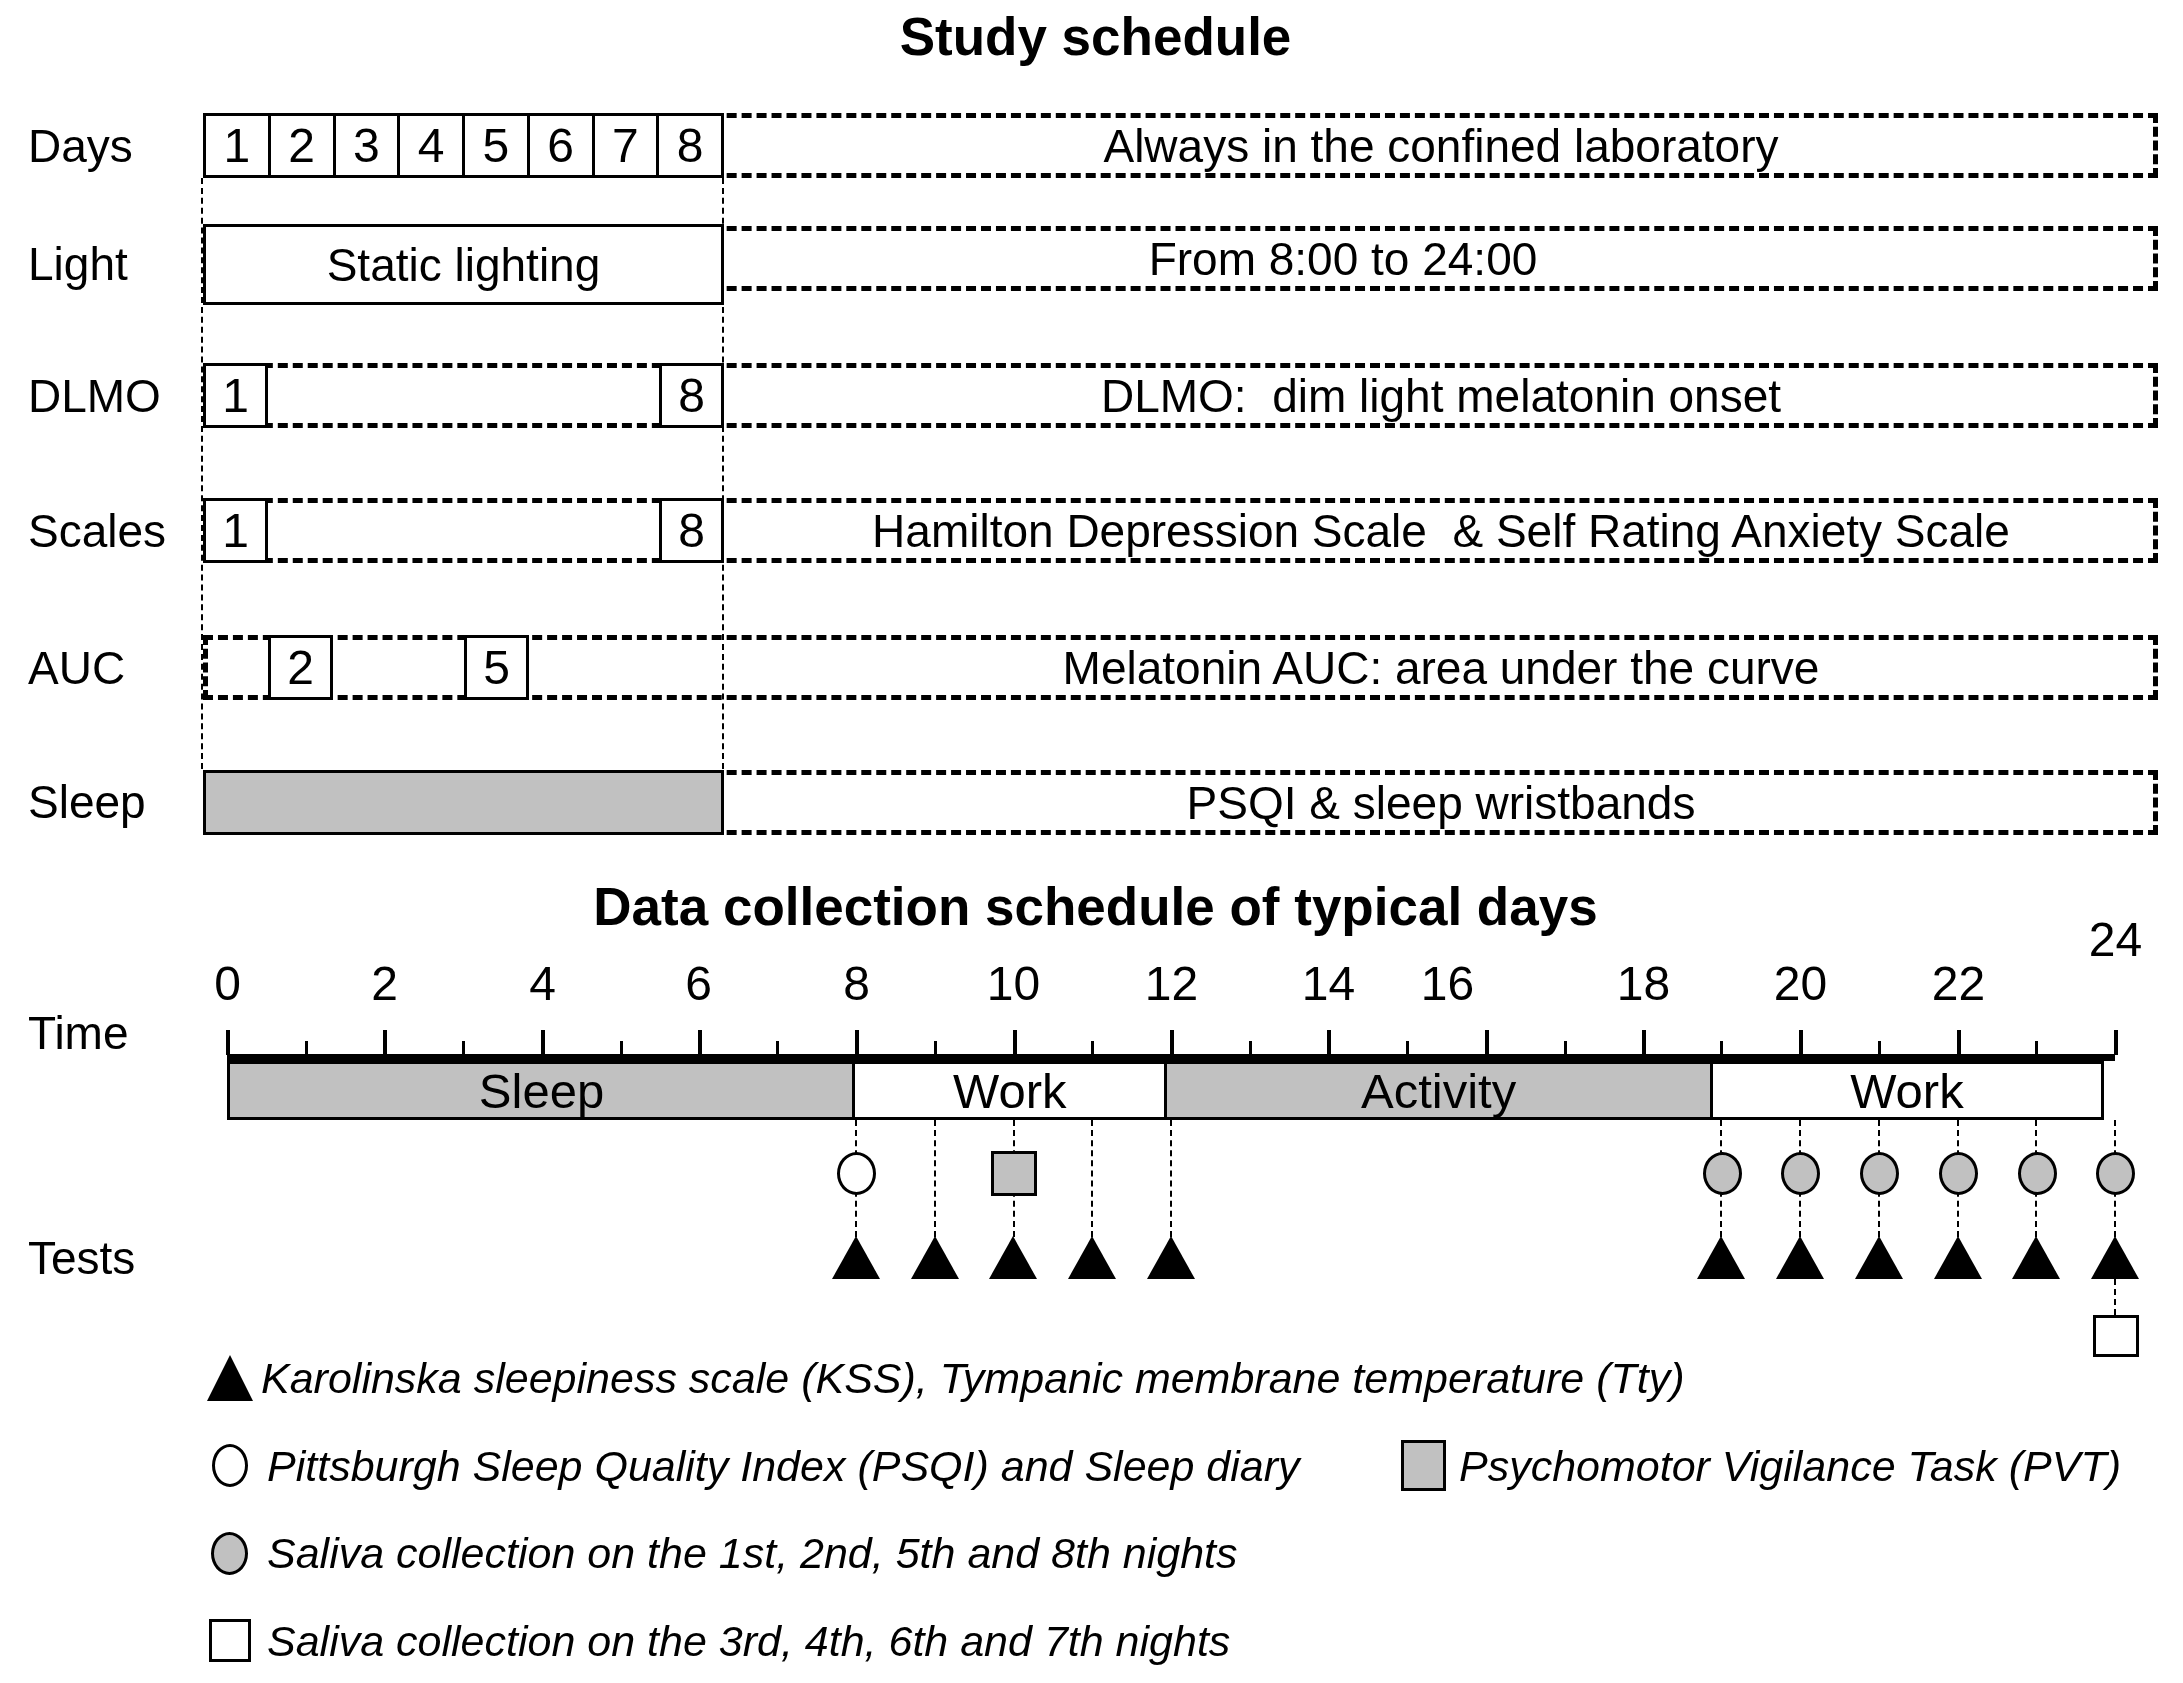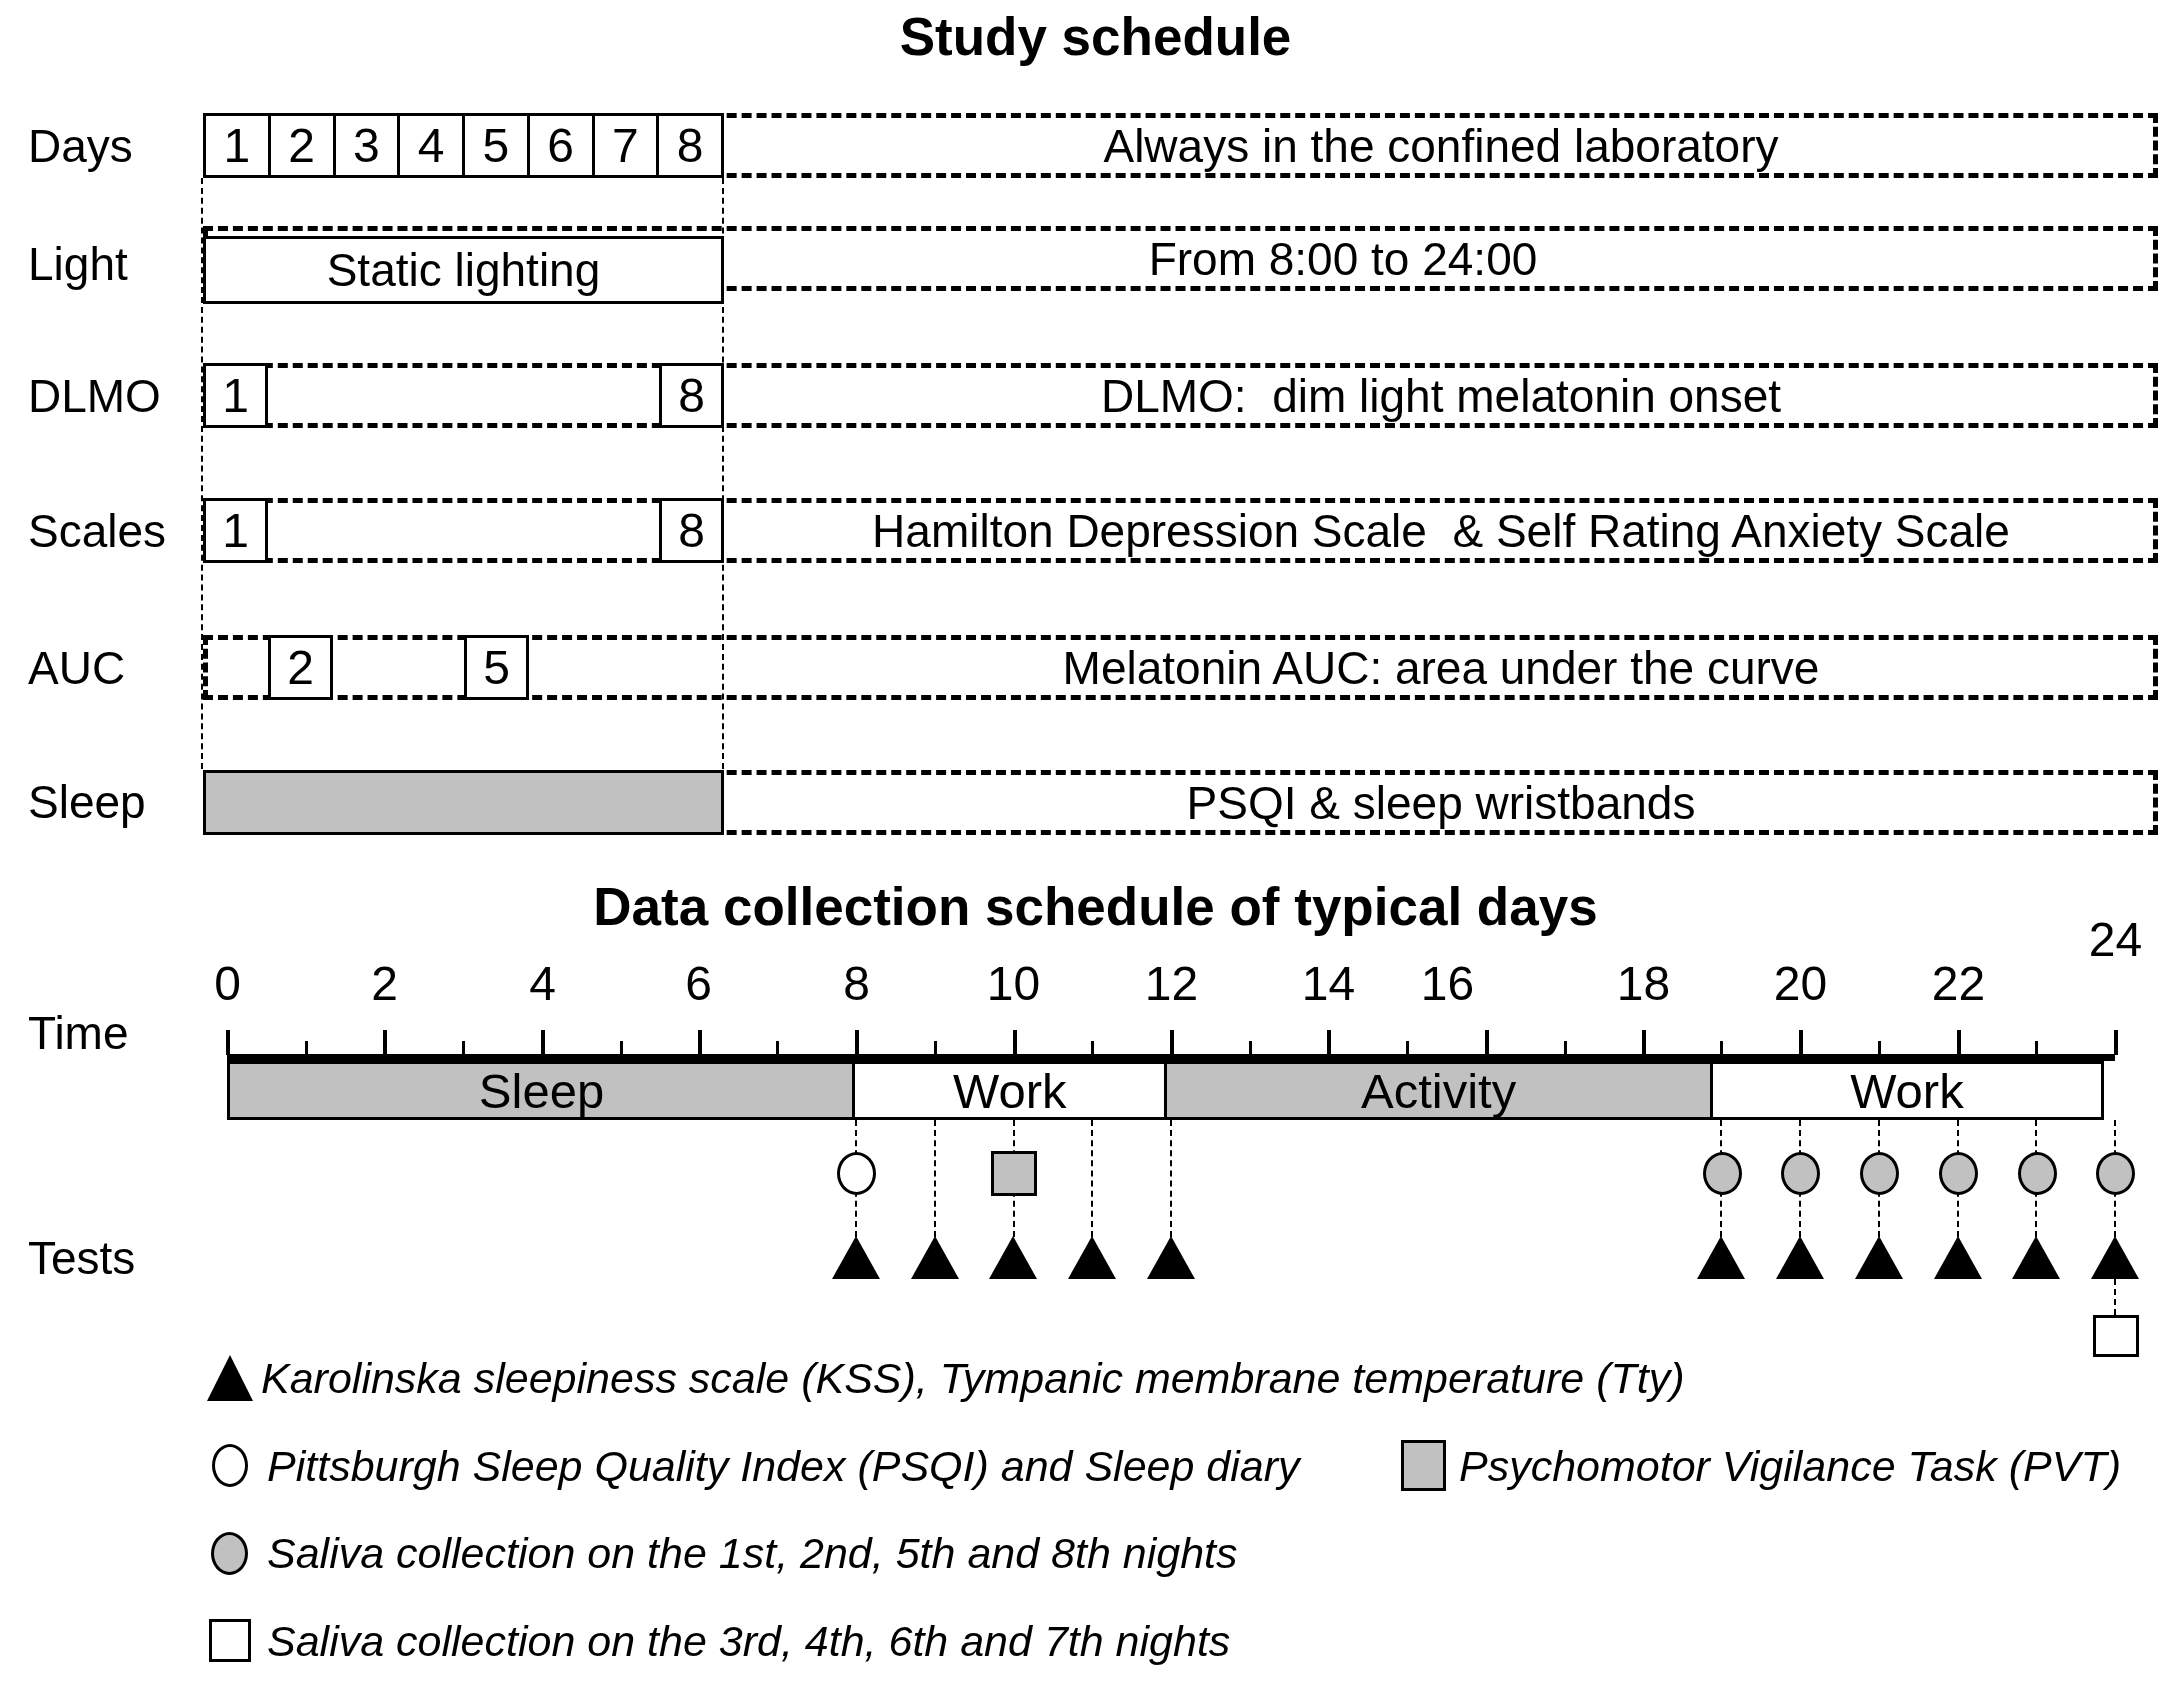--- a/index.html
+++ b/index.html
@@ -61,21 +61,21 @@
     <div class="cell">1</div>
     <div class="cell">2</div>
     <div class="cell">3</div>
     <div class="cell">4</div>
     <div class="cell">5</div>
     <div class="cell">6</div>
     <div class="cell">7</div>
     <div class="cell">8</div>
   </div>
 
-  <div class="sbox" style="left:203px;top:236px;width:521px;height:68px;font-size:46px;">Static lighting</div>
+  <div class="sbox" style="left:203px;top:224px;width:521px;height:81px;font-size:46px;">Static lighting</div>
 
   <div class="sbox" style="left:203px;top:363px;width:65px;height:65px;">1</div>
   <div class="sbox" style="left:659px;top:363px;width:65px;height:65px;">8</div>
 
   <div class="sbox" style="left:203px;top:498px;width:65px;height:65px;">1</div>
   <div class="sbox" style="left:659px;top:498px;width:65px;height:65px;">8</div>
 
   <div class="sbox" style="left:268px;top:635px;width:65px;height:65px;">2</div>
   <div class="sbox" style="left:464px;top:635px;width:65px;height:65px;">5</div>
 

